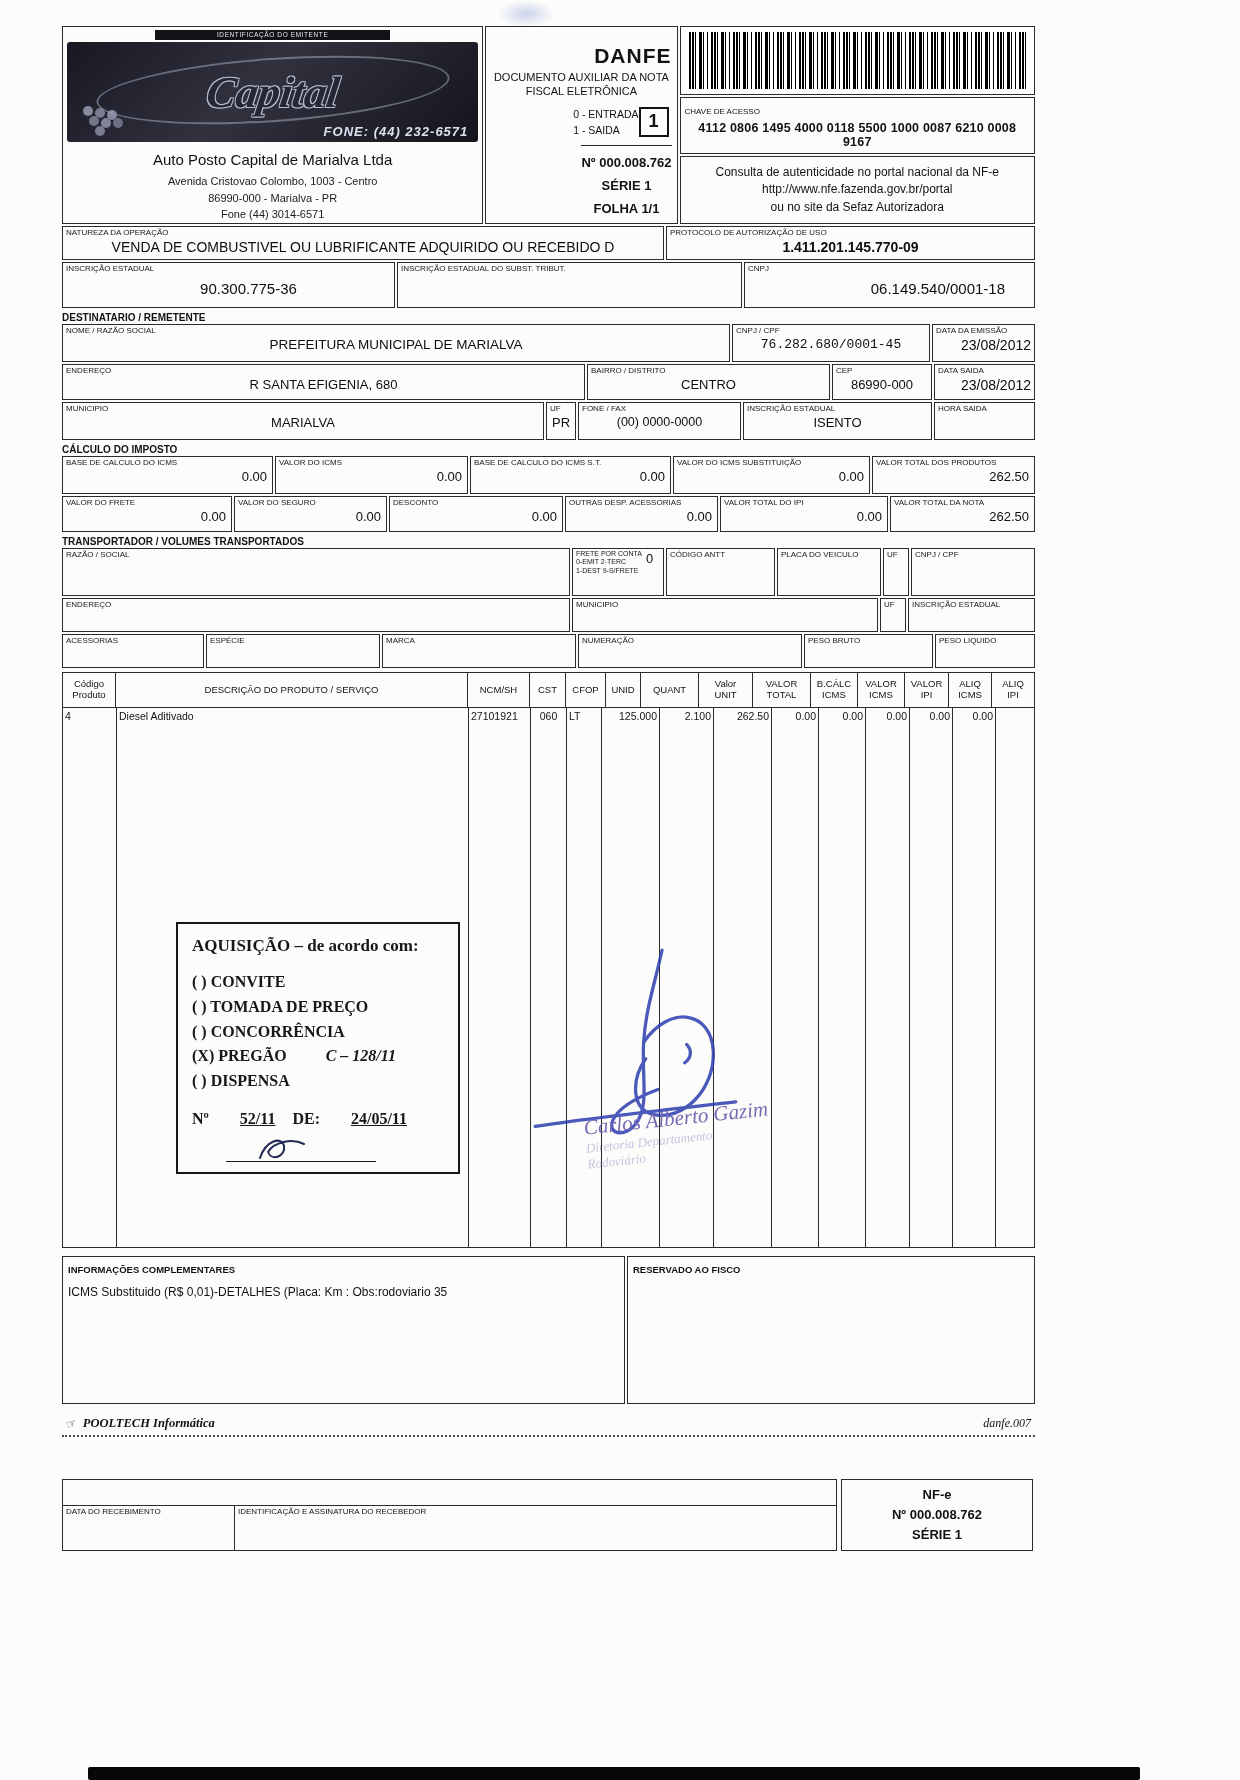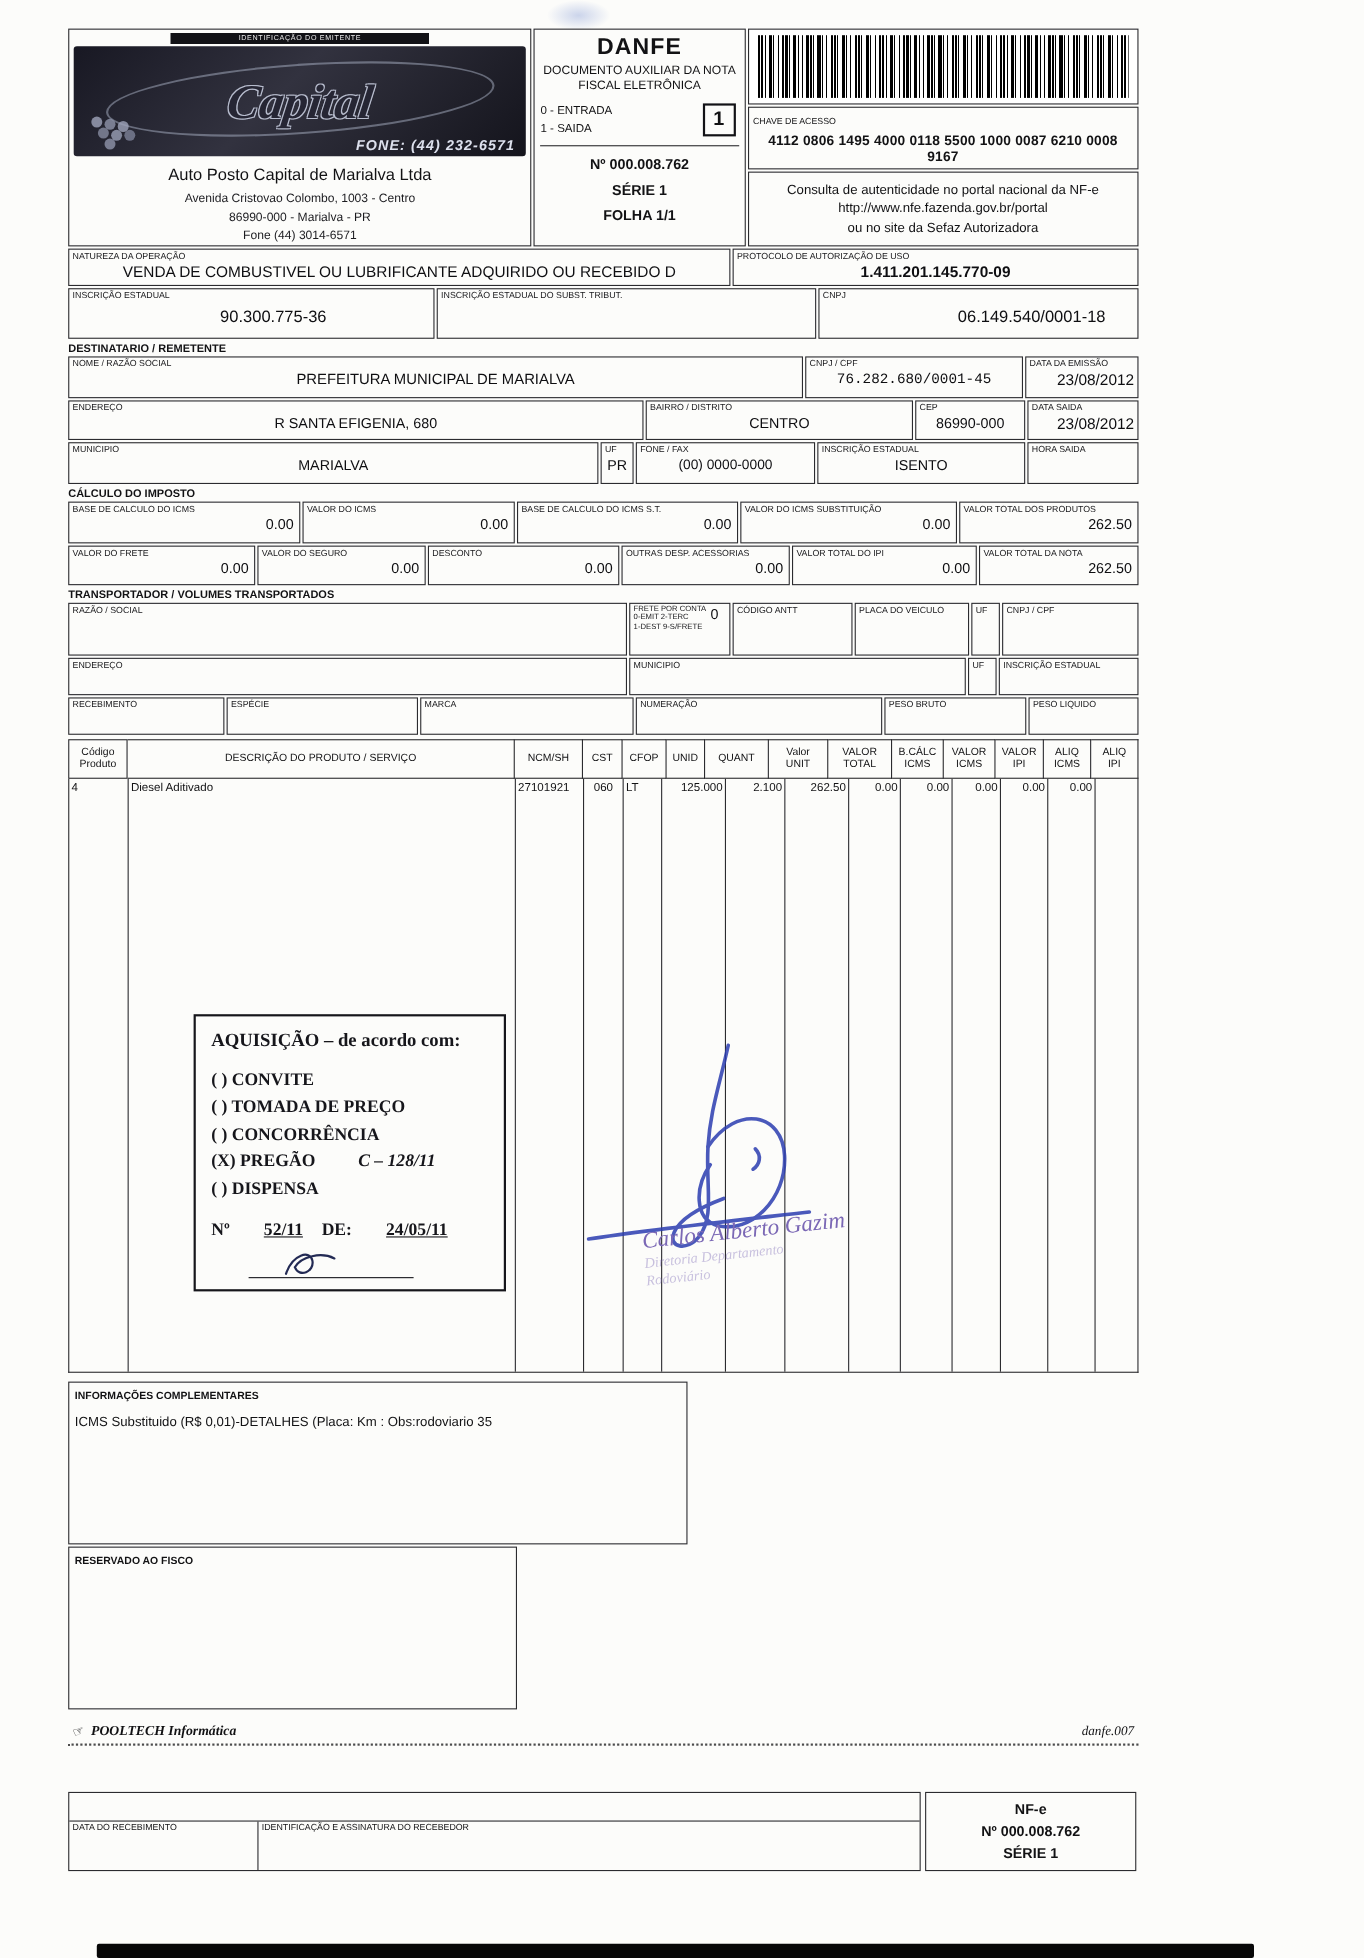--- a/index.html
+++ b/index.html
@@ -23,21 +23,21 @@
   .emit-strip { width:235px; margin:0 auto; background:#121216; color:#e8e8e8; font-size:6.5px; letter-spacing:.6px; text-align:center; padding:1px 0 2px; }
   .logo { margin-top:2px; height:100px; background:linear-gradient(135deg,#181823,#32323f 45%,#14141c); border-radius:3px; position:relative; display:flex; align-items:center; justify-content:center; overflow:hidden; }
   .logo-swoosh { position:absolute; left:7%; top:16%; width:86%; height:64%; border:2px solid rgba(185,192,212,.45); border-radius:50%; transform:rotate(-4deg); }
   .logo-text { font-family:"Liberation Serif", serif; font-style:italic; font-weight:bold; font-size:44px; color:#262634; transform:skewX(-8deg); text-shadow:-1px -1px 0 #b7bccd,1px -1px 0 #b7bccd,-1px 1px 0 #b7bccd,1px 1px 0 #b7bccd; }
   .logo-phone { position:absolute; right:10px; bottom:3px; font-size:13px; font-weight:bold; font-style:italic; color:#dde1ee; letter-spacing:1px; }
   .grapes { position:absolute; left:16px; bottom:26px; width:10px; height:10px; border-radius:50%; background:#9fa4ba; opacity:.8;
             box-shadow:12px 2px 0 #8f94aa, 24px 4px 0 #9fa4ba, 6px 10px 0 #868ba0, 18px 12px 0 #9aa0b6, 30px 12px 0 #7d8298, 12px 20px 0 #8f94aa; }
   .emit-name { text-align:center; font-size:15px; margin-top:9px; }
   .emit-addr { text-align:center; font-size:11px; line-height:1.5; margin-top:5px; color:#1c1c20; }
 
-  .danfe-box { width:196px; border:1px solid #2b2b2f; padding:4px 5px; height:100%; display:flex; flex-direction:column; }
+  .danfe-box { width:196px; border:1px solid #2b2b2f; padding:17px 5px; height:100%; display:flex; flex-direction:column;align-items:flex-end; }
   .danfe-title { text-align:center; font-weight:bold; font-size:21px; letter-spacing:1px; }
   .danfe-sub { text-align:center; font-size:11px; line-height:1.3; margin-top:2px; }
   .danfe-es { display:flex; align-items:center; margin-top:7px; }
   .es-labels { flex:1; font-size:10.5px; line-height:1.55; }
   .tipo { width:30px; height:30px; border:2px solid #121216; display:flex; align-items:center; justify-content:center; font-weight:bold; font-size:18px; margin-right:3px; }
   .danfe-nums { border-top:1.5px solid #2b2b2f; margin-top:7px; padding-top:6px; text-align:center; font-weight:bold; font-size:13px; line-height:1.75; }
 
   .chave-col { width:363px; height:100%; display:flex; flex-direction:column; gap:2px; }
   .barcode-box { border:1px solid #2b2b2f; height:74px; padding:5px 8px; background:#fff; }
   .barcode { height:100%; background:repeating-linear-gradient(90deg,#000 0 2px,#fff 2px 3px,#000 3px 5px,#fff 5px 6px,#000 6px 7px,#fff 7px 10px,#000 10px 13px,#fff 13px 14px,#000 14px 15px,#fff 15px 18px,#000 18px 19px,#fff 19px 22px); }
@@ -63,21 +63,21 @@
   .u { text-decoration:underline;margin-left:24px; }
   .stamp-sigline { width:150px; margin:4px 0 0 34px; border-bottom:1.5px solid #16161b; height:30px; position:relative; }
   .stamp-sigline svg { position:absolute; left:26px; bottom:-4px; }
 
   .sig-ink { position:absolute; left:468px; top:236px; }
   .purple-stamp { position:absolute; left:522px; top:398px; transform:rotate(-6deg); color:#7b68b5; font-family:"Liberation Serif", serif; font-style:italic; }
   .purple-stamp .nm { font-size:21px; }
   .purple-stamp .c1, .purple-stamp .c2 { font-size:13px; opacity:.4; }
 
   
-  .comp { display:flex; gap:2px; margin-top:8px;flex-direction:column; }
+  .comp { display:flex; gap:2px; margin-top:8px; }
   .comp-box { border:1px solid #2b2b2f; height:148px; padding:2px 5px; }
   .comp-box .l { font-size:9.5px; font-weight:bold; }
   .comp-text { font-size:12px; margin-top:8px; }
 
   
   .foot { display:flex; justify-content:space-between; align-items:flex-end; margin-top:12px; font-family:"Liberation Serif", serif; padding:0 4px; }
   .foot-left { font-weight:bold; font-style:italic; font-size:12.5px; display:flex; align-items:center; gap:6px; }
   .foot-icon { font-family:"DejaVu Sans", sans-serif; font-size:12px; transform:rotate(-20deg); font-style:normal; }
   .foot-right { font-style:italic; font-size:12px; }
   .perf { border-top:2px dotted #4c4c4c; margin-top:4px; }
@@ -327,21 +327,21 @@
         <span class="l">UF</span>
         <span class="v"></span>
       </div>
       <div class="f" style="width:127px;min-height:34px">
         <span class="l">INSCRIÇÃO ESTADUAL</span>
         <span class="v"></span>
       </div>
     </div>
     <div class="r">
       <div class="f" style="width:142px;min-height:34px">
-        <span class="l">RECEBIMENTO</span>
+        <span class="l">ACESSORIAS</span>
         <span class="v"></span>
       </div>
       <div class="f" style="width:174px;min-height:34px">
         <span class="l">ESPÉCIE</span>
         <span class="v"></span>
       </div>
       <div class="f" style="width:194px;min-height:34px">
         <span class="l">MARCA</span>
         <span class="v"></span>
       </div>

